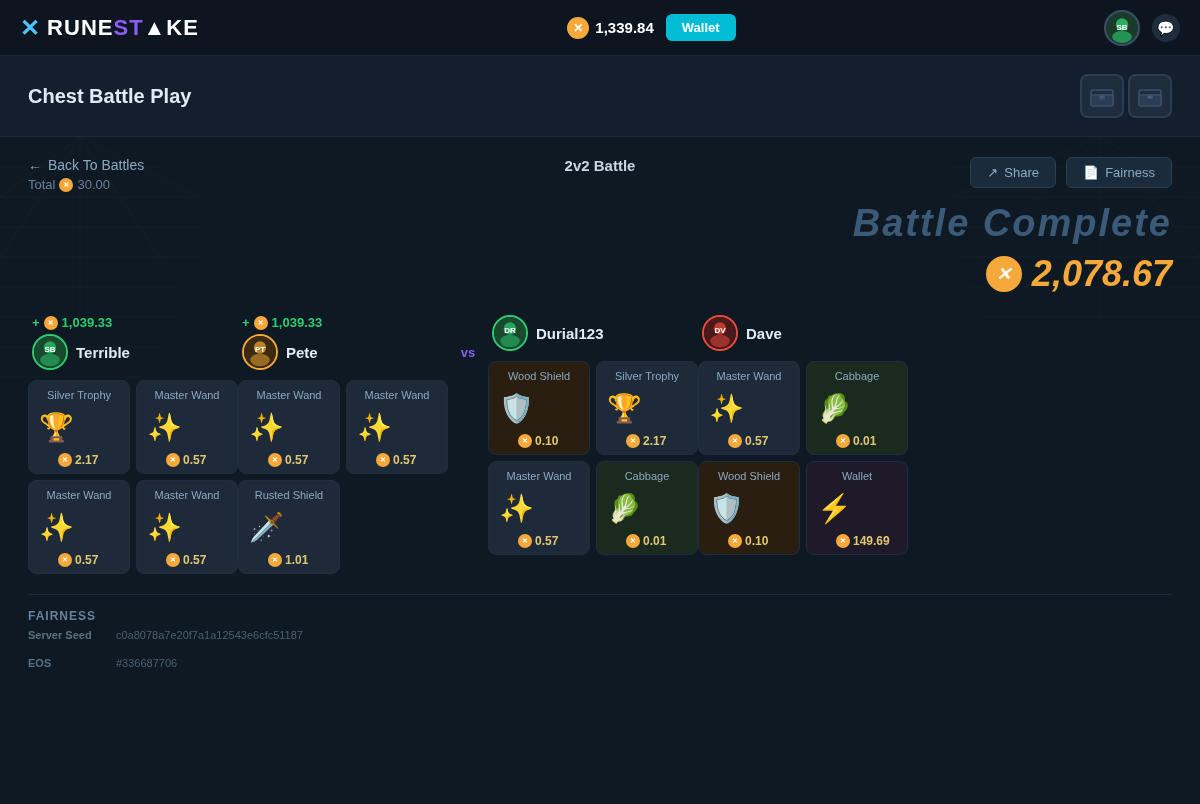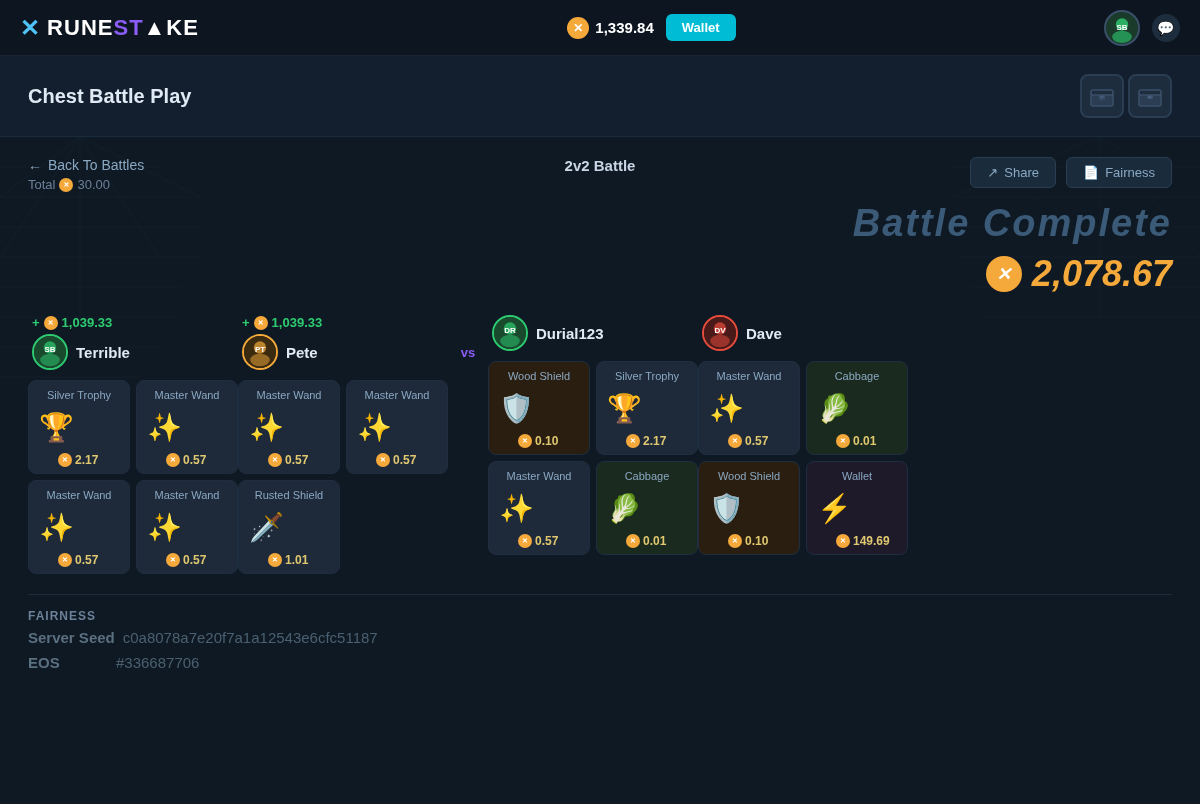--- a/index.html
+++ b/index.html
@@ -371,22 +371,22 @@
     }
     .fairness-title {
       font-size: 12px;
       font-weight: 700;
       color: #6b8099;
       letter-spacing: 1px;
       margin-bottom: 6px;
     }
     .fairness-row {
       display: flex;
-      gap: 4px;
-      font-size: 15px;
+      gap: 12px;
+      font-size: 11px;
       color: #4a6070;
     }
     .fairness-label {
       color: #5a7080;
       font-weight: 600;
       min-width: 80px;
     }
     .fairness-value {
       color: #4a6070;
     }

